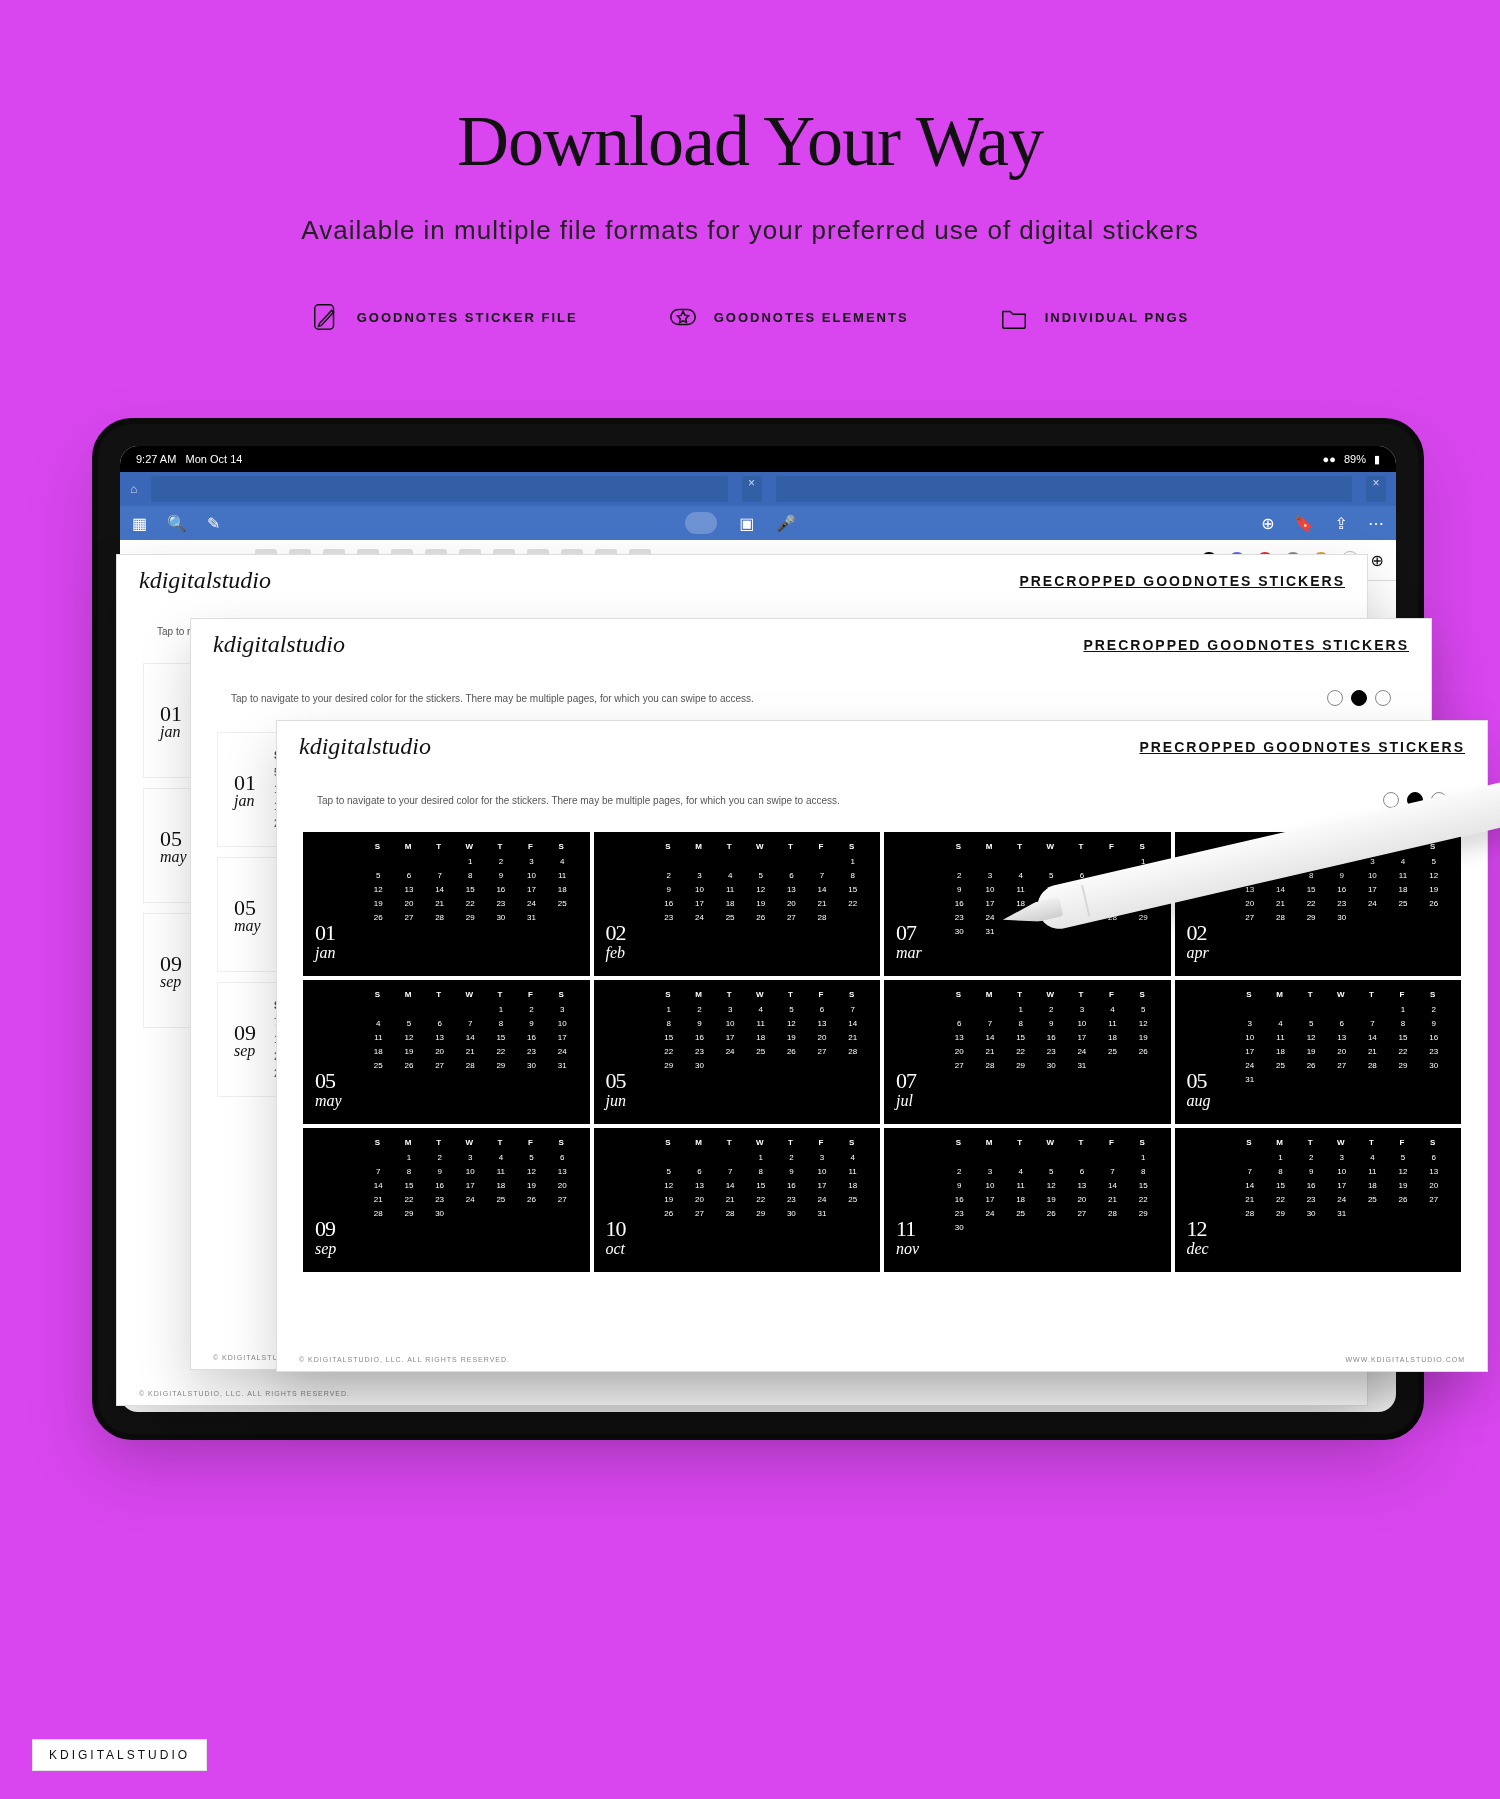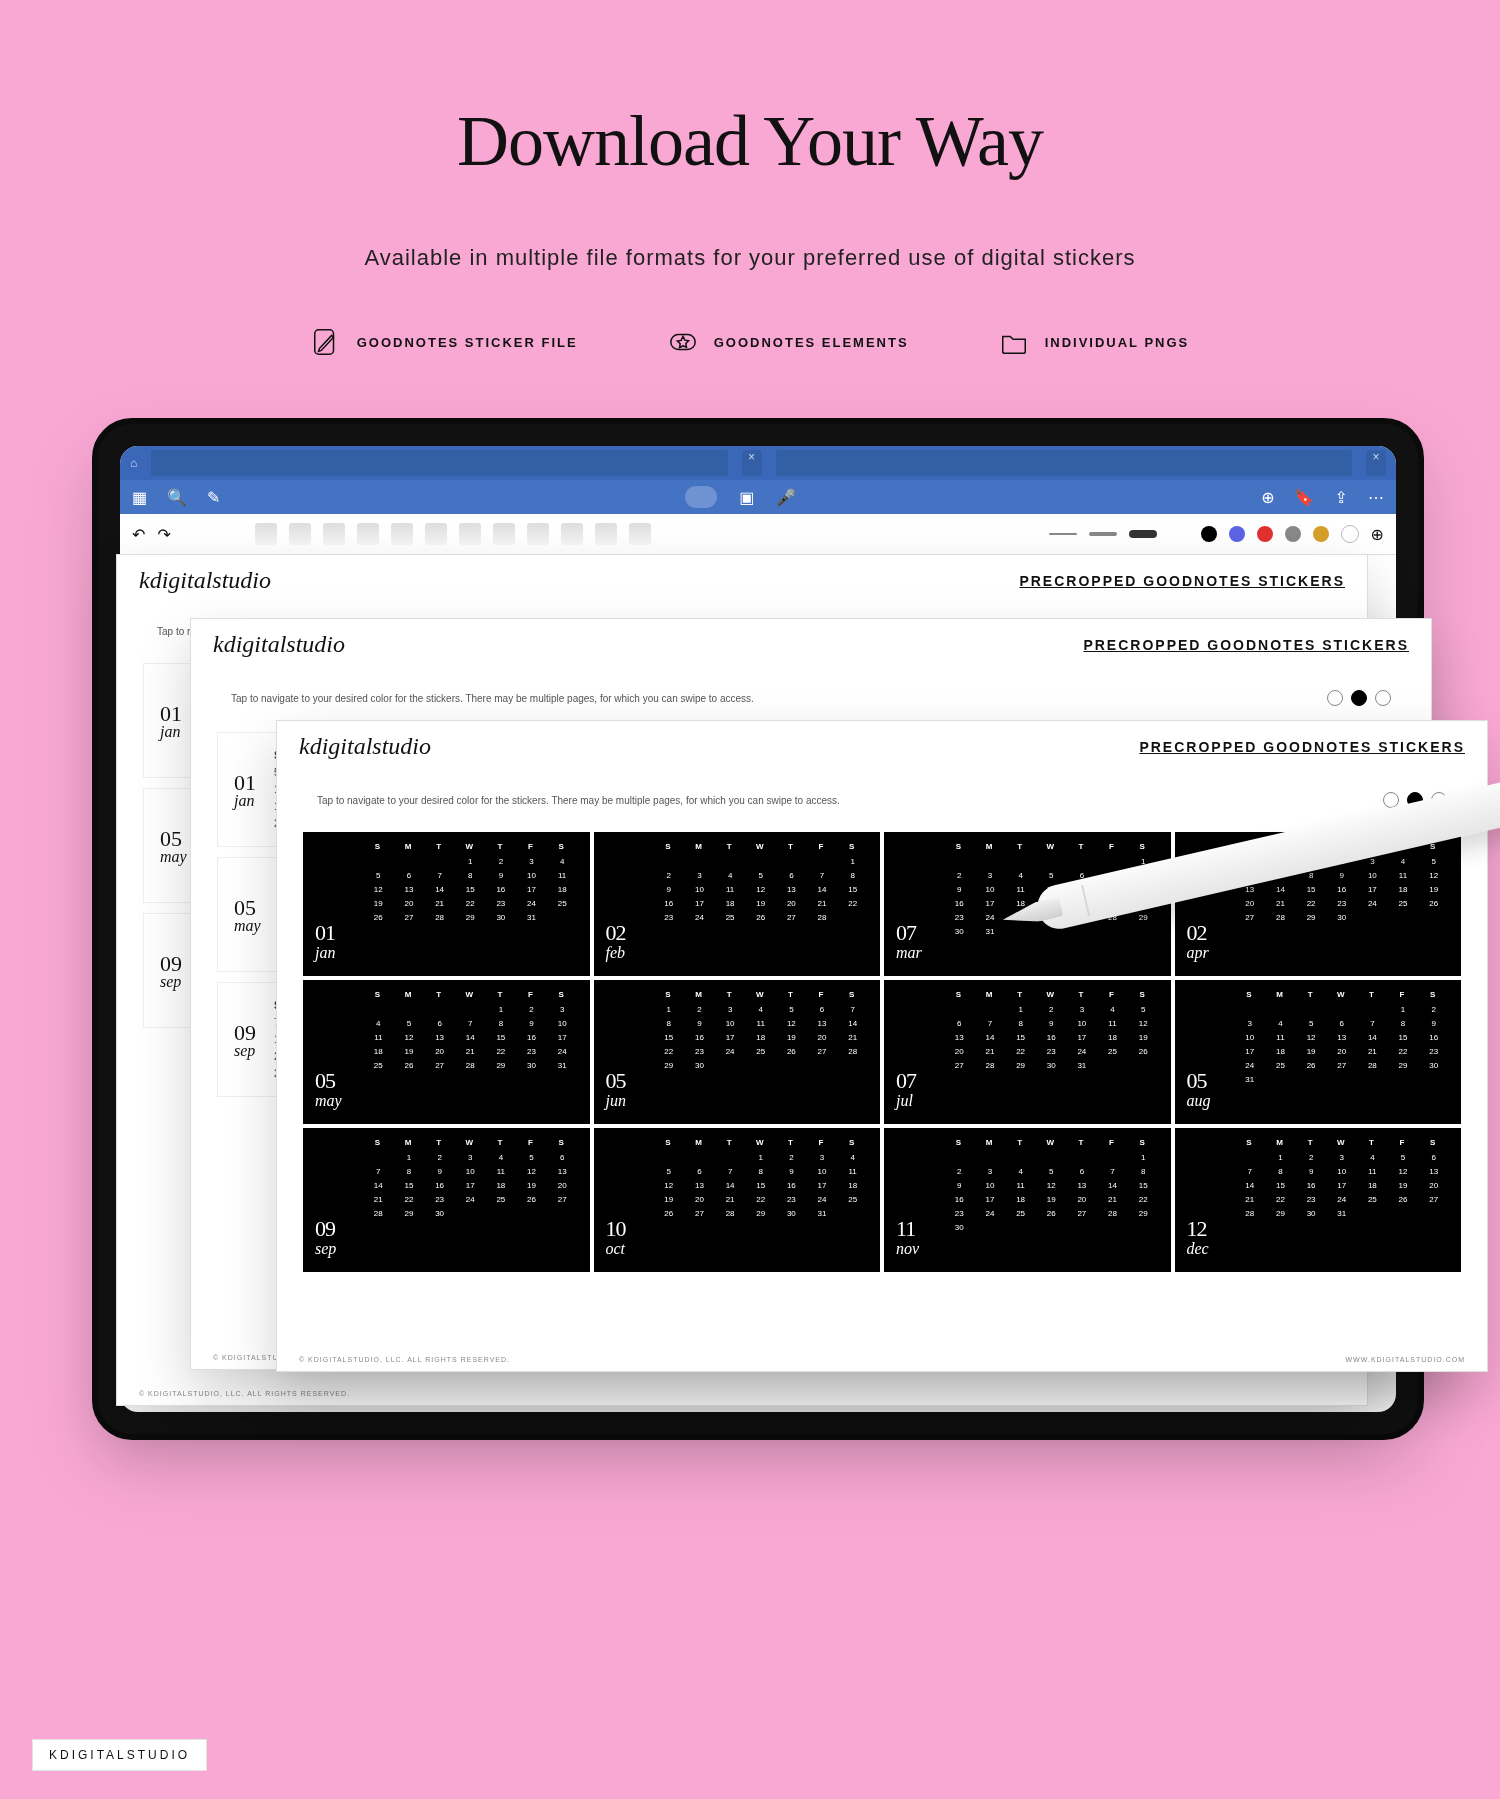--- a/index.html
+++ b/index.html
@@ -1,19 +1,19 @@
 <!DOCTYPE html>
 <html><head>
 <meta charset="utf-8">
 <style>
   html,body{margin:0;padding:0;background:#f1f1f1;font-family:"Helvetica Neue",Arial,sans-serif;color:#111;}
-  .page{width:1500px;height:1799px;position:relative;background:#f9a8d4;overflow:hidden;}
+  .page{width:1500px;height:1799px;position:relative;background:#d946ef;overflow:hidden;}
   .hero{padding-top:100px;text-align:center;}
   .hero h1{margin:0;font-family:Didot,"Times New Roman",serif;font-weight:400;font-size:72px;letter-spacing:-1px;}
-  .hero .sub{margin-top:62px;font-size:22px;letter-spacing:1px;color:#222;}
+  .hero .sub{margin-top:32px;font-size:26px;letter-spacing:1px;color:#222;}
   .formats{margin-top:56px;display:flex;justify-content:center;gap:90px;text-align:center;}
   .format{display:flex;align-items:center;gap:16px;}
   .format .icon{width:30px;height:30px;}
   .format .icon svg{width:30px;height:30px;}
   .format .label{font-size:13px;letter-spacing:2px;font-weight:600;}
 
   
   .ipad{position:absolute;left:92px;top:418px;width:1320px;height:1010px;background:#111;border-radius:40px;border:6px solid #0b0b0b;box-shadow:0 30px 70px rgba(0,0,0,.15);}
   .ipad-inner{position:absolute;inset:22px;border-radius:18px;overflow:hidden;background:#fff;}
   .statusbar{height:26px;background:#000;display:flex;justify-content:space-between;align-items:center;padding:0 16px;color:#fff;font-size:11px;}
@@ -111,20 +111,31 @@
               <path d="M4 10h8l3 3h13v13a2 2 0 0 1-2 2H6a2 2 0 0 1-2-2V10z"></path>
             </svg>
         </span>
         <span class="label">INDIVIDUAL PNGS</span>
       </div>
     </div>
   </div>
 
   <div class="ipad">
     <div class="ipad-inner">
+      <div class="statusbar">
+        <div>
+          <span>9:27 AM</span>&nbsp;&nbsp;
+          <span>Mon Oct 14</span>
+        </div>
+        <div class="right">
+          <span>●●</span>
+          <span>89%</span>
+          <span>▮</span>
+        </div>
+      </div>
       <div class="tabbar">
         <span>⌂</span>
         <div class="tab"></div>
         <span class="tab close">×</span>
         <div class="tab"></div>
         <span class="tab close">×</span>
       </div>
       <div class="toolbar">
         <div class="left">
           <span>▦</span>

